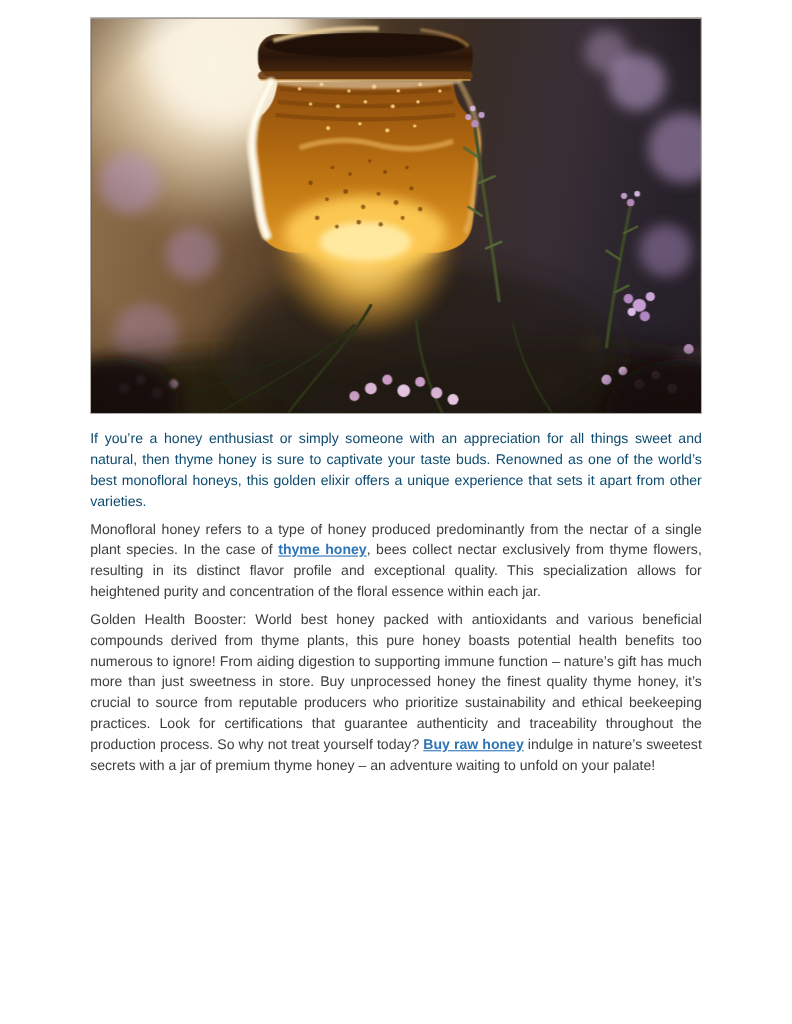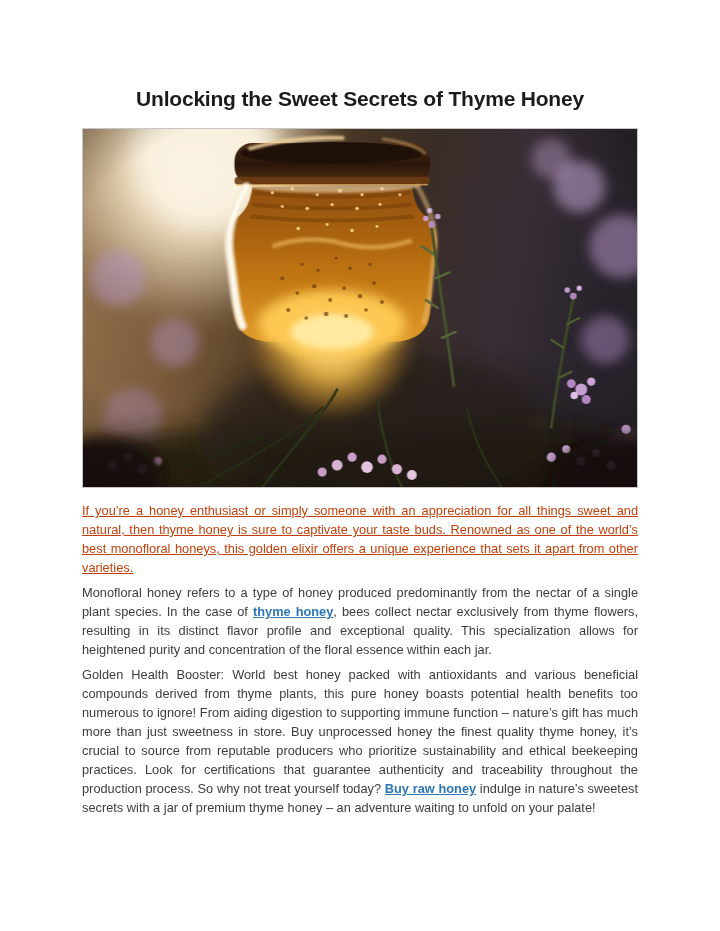--- a/index.html
+++ b/index.html
@@ -41,21 +41,20 @@
     cursor:pointer;
     font-weight:bold;
   }
 </style>
 </head>
 <body>
 
 <div class="page">
   <div class="content-col">
 
-    <h1 class="title">Unlocking the Sweet Secrets of Thyme Honey</h1>
 
     <figure class="hero" aria-label="Small glass jar of golden thyme honey with a dark brown lid, backlit by warm sunlight, nestled among purple thyme flowers and dark green sprigs with a blurred bokeh background">
       <svg viewBox="0 0 556 360" width="554" height="358" preserveAspectRatio="none">
         <defs>
           <linearGradient id="bg" x1="0" y1="0" x2="1" y2="0.12">
             <stop offset="0" stop-color="#93734e"></stop>
             <stop offset="0.22" stop-color="#7a5b3a"></stop>
             <stop offset="0.45" stop-color="#4a3723"></stop>
             <stop offset="0.62" stop-color="#3a2d26"></stop>
             <stop offset="0.8" stop-color="#382e36"></stop>
@@ -259,19 +258,19 @@
         <g filter="url(#b6)">
           <ellipse cx="20" cy="350" rx="60" ry="40" fill="#15120a" opacity="0.9"></ellipse>
           <ellipse cx="540" cy="356" rx="70" ry="45" fill="#14110b" opacity="0.9"></ellipse>
         </g>
 
         <rect x="0" y="0" width="556" height="360" fill="url(#vin)"></rect>
       </svg>
     </figure>
 
     <div class="article" id="article">
-        <p class="para" style="color: #c2410c; text-decoration: underline;"><span>If you’re a honey enthusiast or simply someone with an appreciation for all things sweet and natural, then thyme honey is sure to captivate your taste buds. Renowned as one of the world’s best monofloral honeys, this golden elixir offers a unique experience that sets it apart from other varieties.</span></p>
+        <p class="para" style="color: #0c4a6e;"><span>If you’re a honey enthusiast or simply someone with an appreciation for all things sweet and natural, then thyme honey is sure to captivate your taste buds. Renowned as one of the world’s best monofloral honeys, this golden elixir offers a unique experience that sets it apart from other varieties.</span></p>
         <p class="para" style="color: rgb(61, 61, 61);"><span>Monofloral honey refers to a type of honey produced predominantly from the nectar of a single plant species. In the case of </span><a href="#" style="color: rgb(46, 117, 182);">thyme honey</a><span>, bees collect nectar exclusively from thyme flowers, resulting in its distinct flavor profile and exceptional quality. This specialization allows for heightened purity and concentration of the floral essence within each jar.</span></p>
         <p class="para" style="color: rgb(61, 61, 61);"><span>Golden Health Booster: World best honey packed with antioxidants and various beneficial compounds derived from thyme plants, this pure honey boasts potential health benefits too numerous to ignore! From aiding digestion to supporting immune function – nature’s gift has much more than just sweetness in store. Buy unprocessed honey the finest quality thyme honey, it’s crucial to source from reputable producers who prioritize sustainability and ethical beekeeping practices. Look for certifications that guarantee authenticity and traceability throughout the production process. So why not treat yourself today? </span><a href="#" style="color: rgb(46, 117, 182);">Buy raw honey</a><span> indulge in nature’s sweetest secrets with a jar of premium thyme honey – an adventure waiting to unfold on your palate!</span></p>
       </div>
 
   </div>
 </div>
 
 </body></html>

